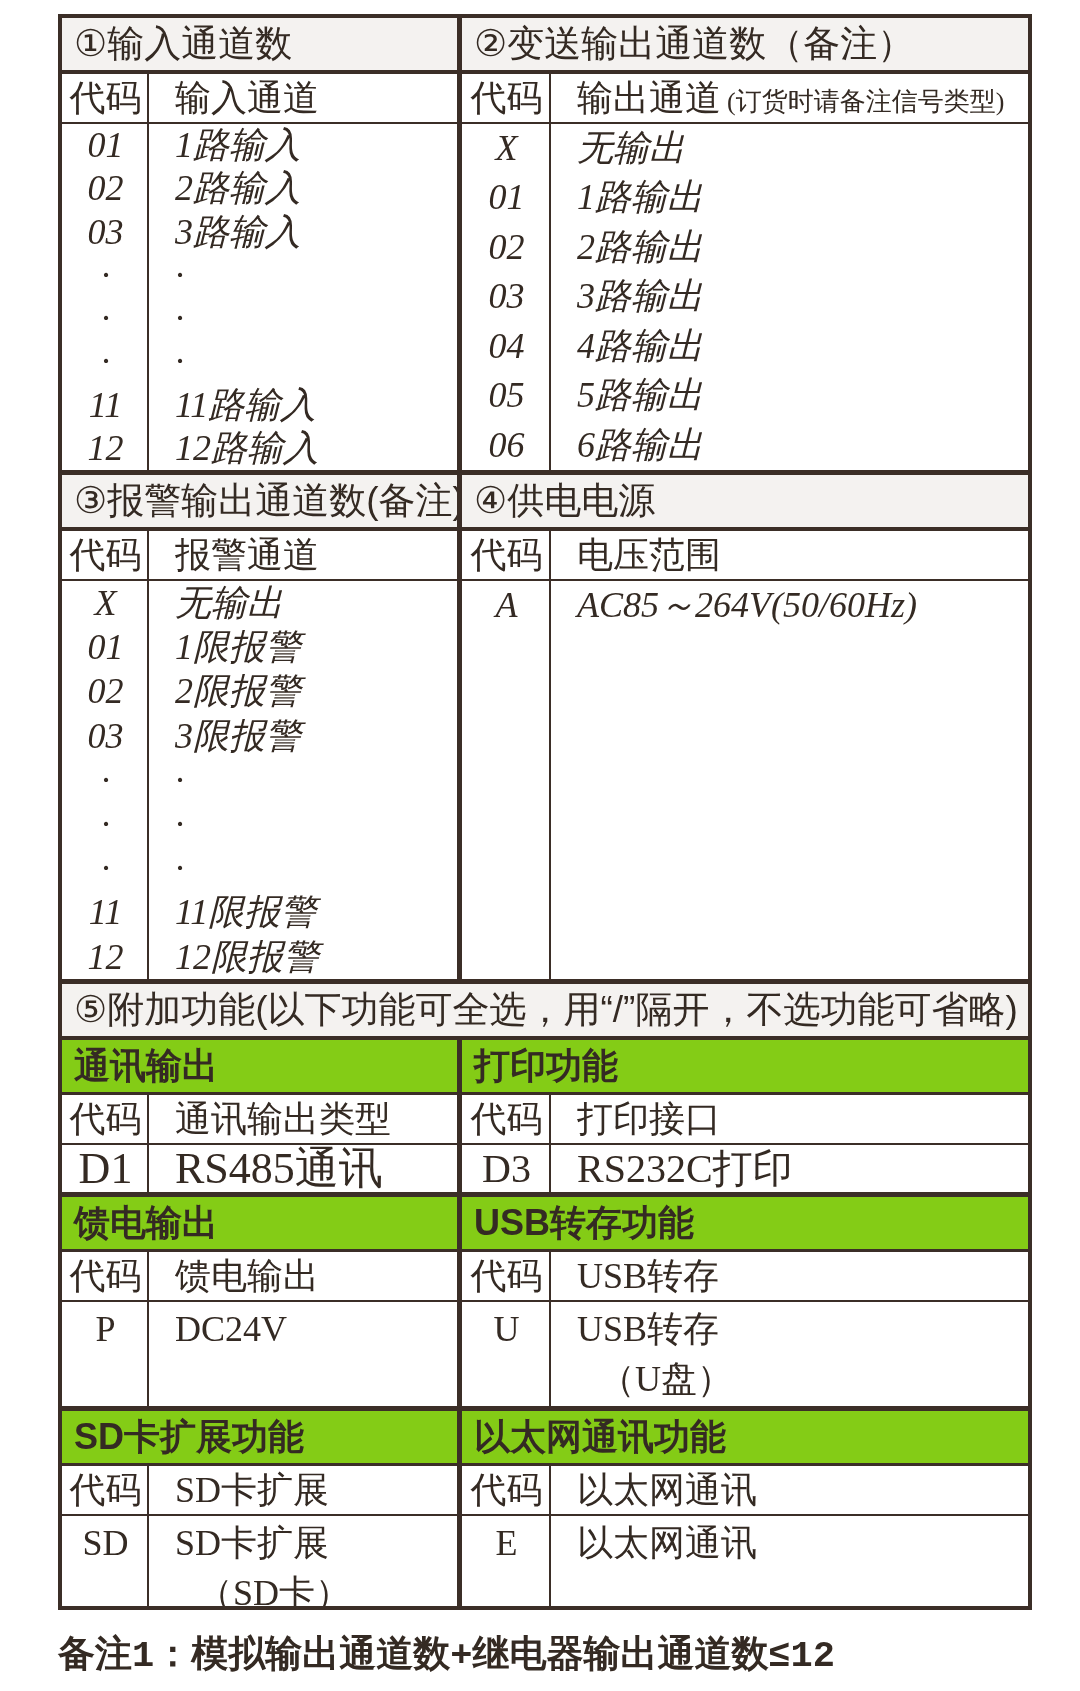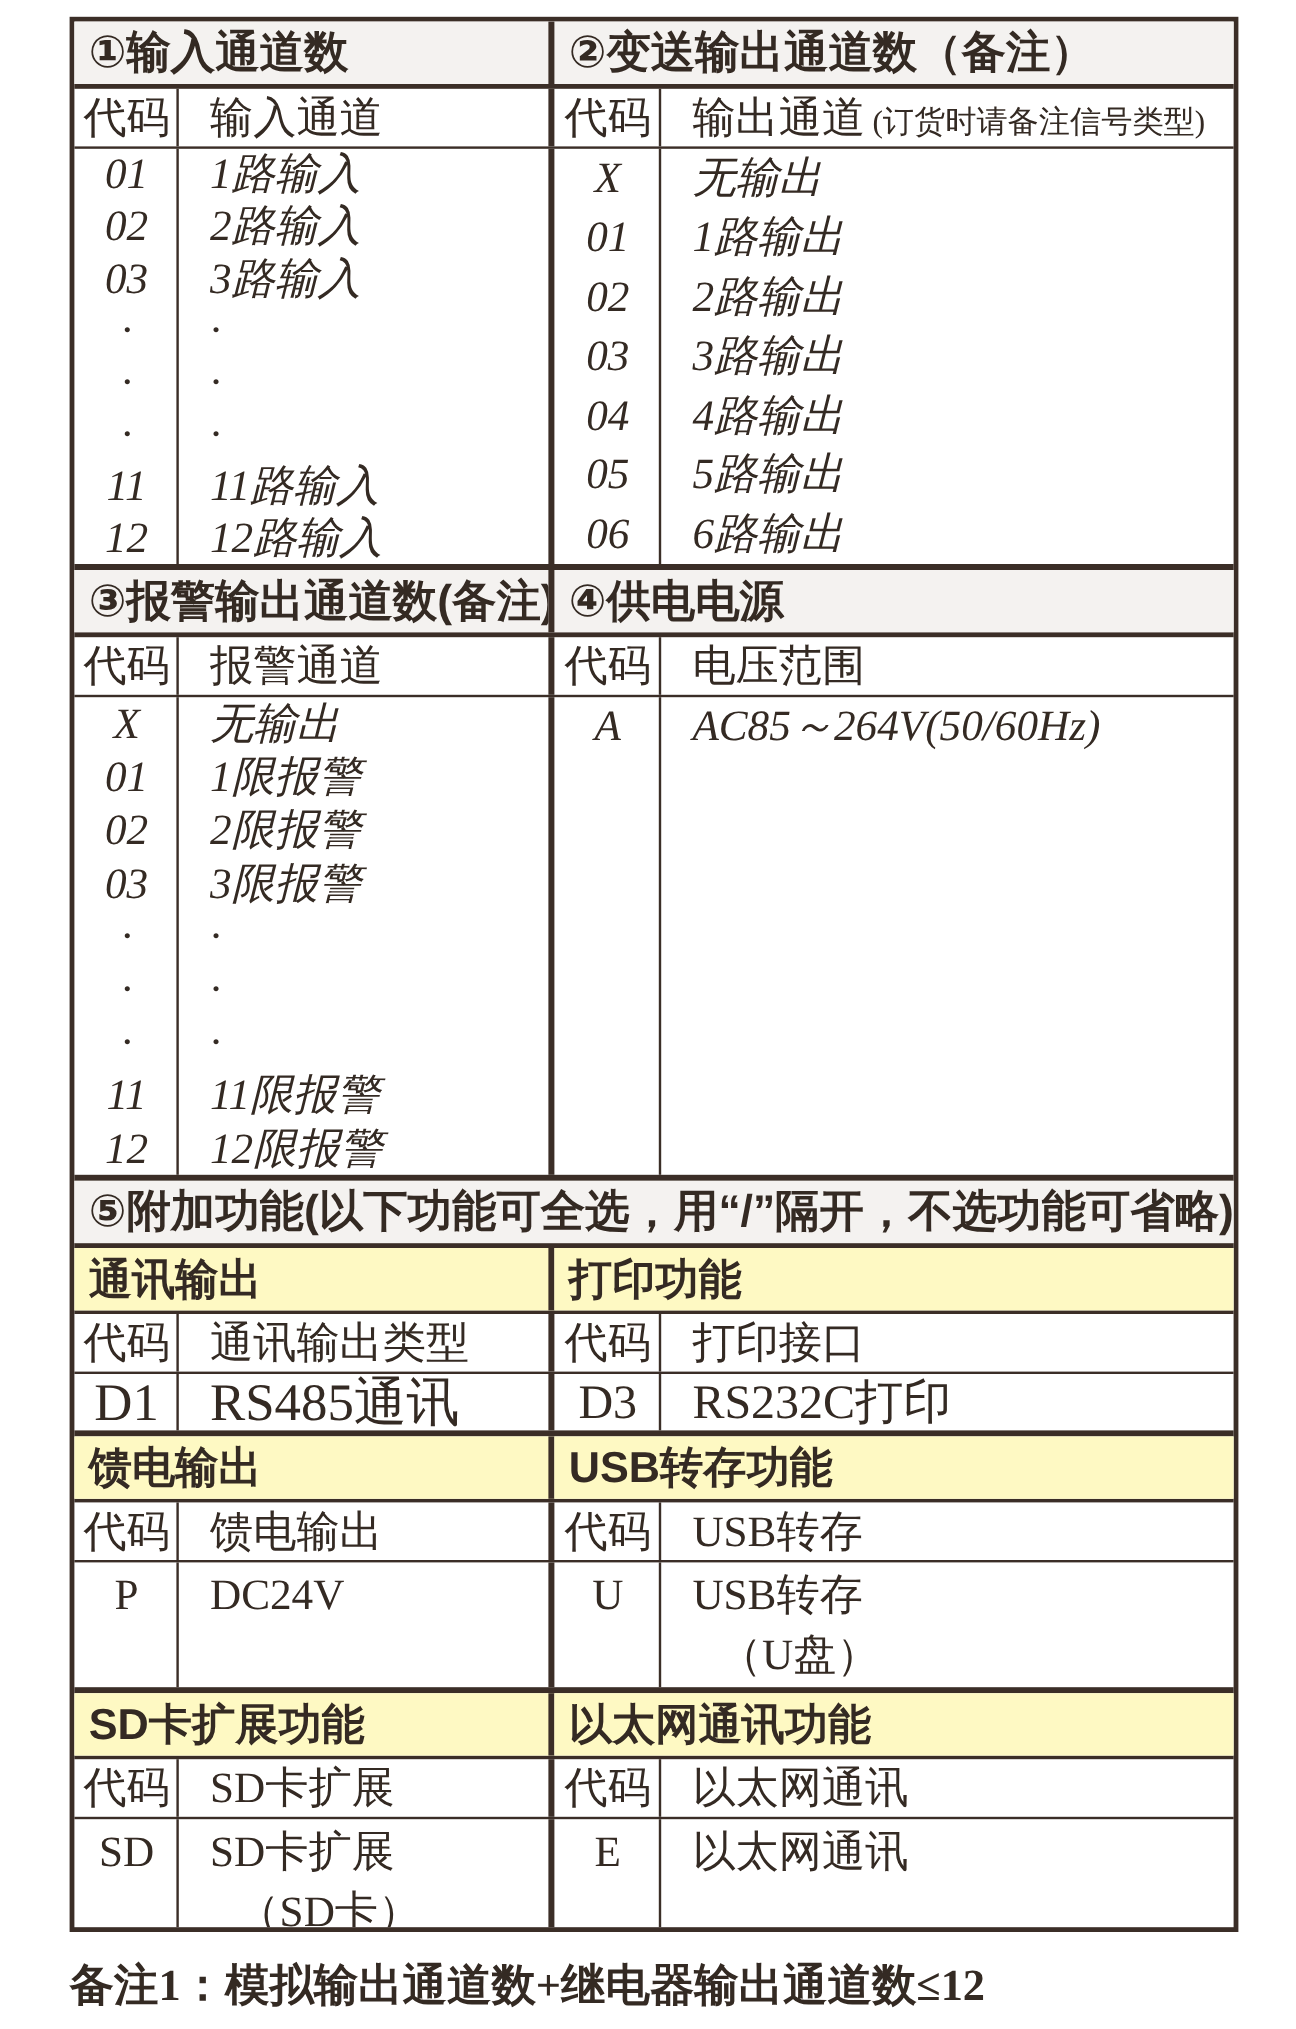--- a/index.html
+++ b/index.html
@@ -29,44 +29,44 @@
   .vl{position:absolute;top:0;bottom:0;width:2px;background:var(--border);display:block;}
   .hl .vl{left:85px;}
   .hrh .vl{left:87px;}
   .hr-line{width:100%;background:var(--border);}
   .h5{height:5px;} .h4{height:4px;} .h3{height:3px;} .h2{height:2px;}
   .h52{height:52px;} .h48{height:48px;} .h346{height:346px;} .h398{height:398px;}
   .h47{height:47px;} .h104{height:104px;} .h90{height:90px;}
   .band{background:var(--band_bg);}
   .band-title{
     font-family:"Liberation Sans","DejaVu Sans",sans-serif;
-    font-weight:700;font-size:37px;line-height:52px;
+    font-weight:400;font-size:37px;line-height:52px;
     padding-left:12px;white-space:nowrap;overflow:hidden;
   }
   .block-title{
     font-family:"Liberation Sans","DejaVu Sans",sans-serif;
     font-weight:700;font-size:36px;line-height:52px;
-    padding-left:12px;white-space:nowrap;background:#fef9c3;
+    padding-left:12px;white-space:nowrap;background:#84cc16;
   }
   .code-l{flex:0 0 87px;width:87px;text-align:center;}
   .code-r{flex:0 0 89px;width:89px;text-align:center;}
   .desc{flex:1 1 auto;padding-left:26px;white-space:nowrap;overflow:hidden;}
   .fs36{font-size:36px;}
   .lh48{line-height:48px;}
   .drow{display:flex;width:100%;}
   .r43{height:43.25px;line-height:43.25px;font-size:36px;}
   .r49{height:49.43px;line-height:49.43px;font-size:36px;}
   .r44{height:44.2px;line-height:44.2px;font-size:36px;}
   .r48{height:48px;line-height:48px;font-size:36px;}
   .lh50{line-height:50px;font-size:36px;padding-top:2px;}
   .small-note{font-size:26px;margin-left:6px;}
   .indent2{padding-left:35px;}
   .note{
     margin:24px 0 0 58px;
-    font-family:Liberation Serif, serif;
+    font-family:Liberation Mono, monospace;
     font-weight:600;font-size:37px;line-height:44px;
     white-space:nowrap;
   }
 </style>
 </head>
 <body>
 
 <div class="spec-table">
 
   <div class="row band h52">

